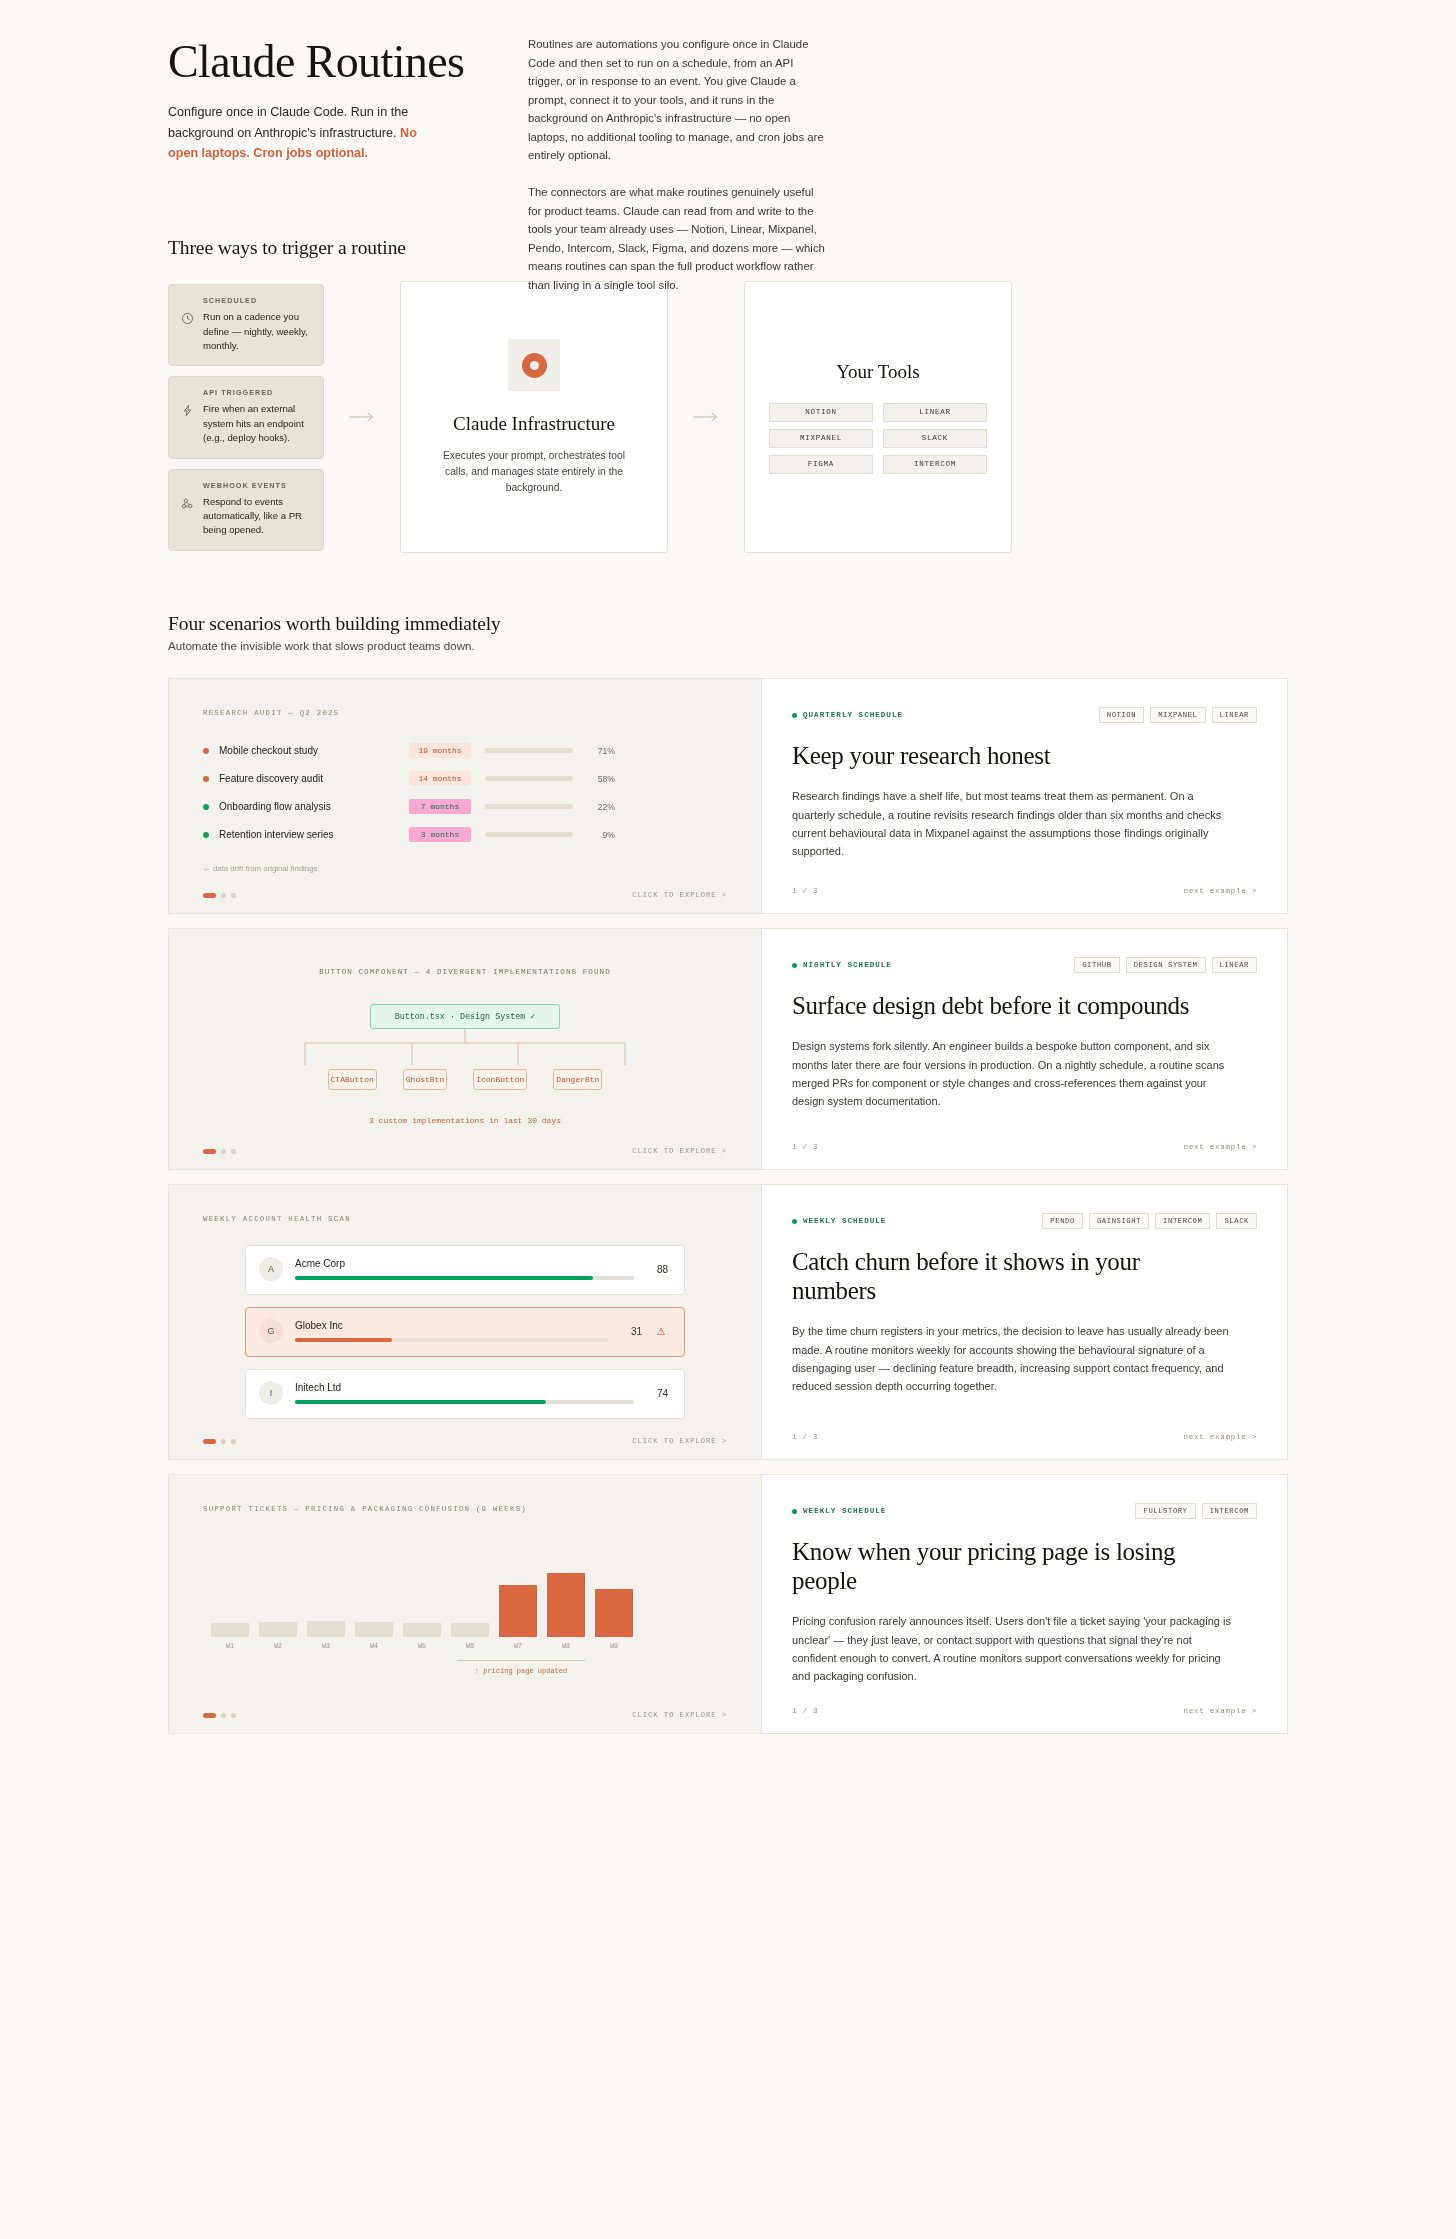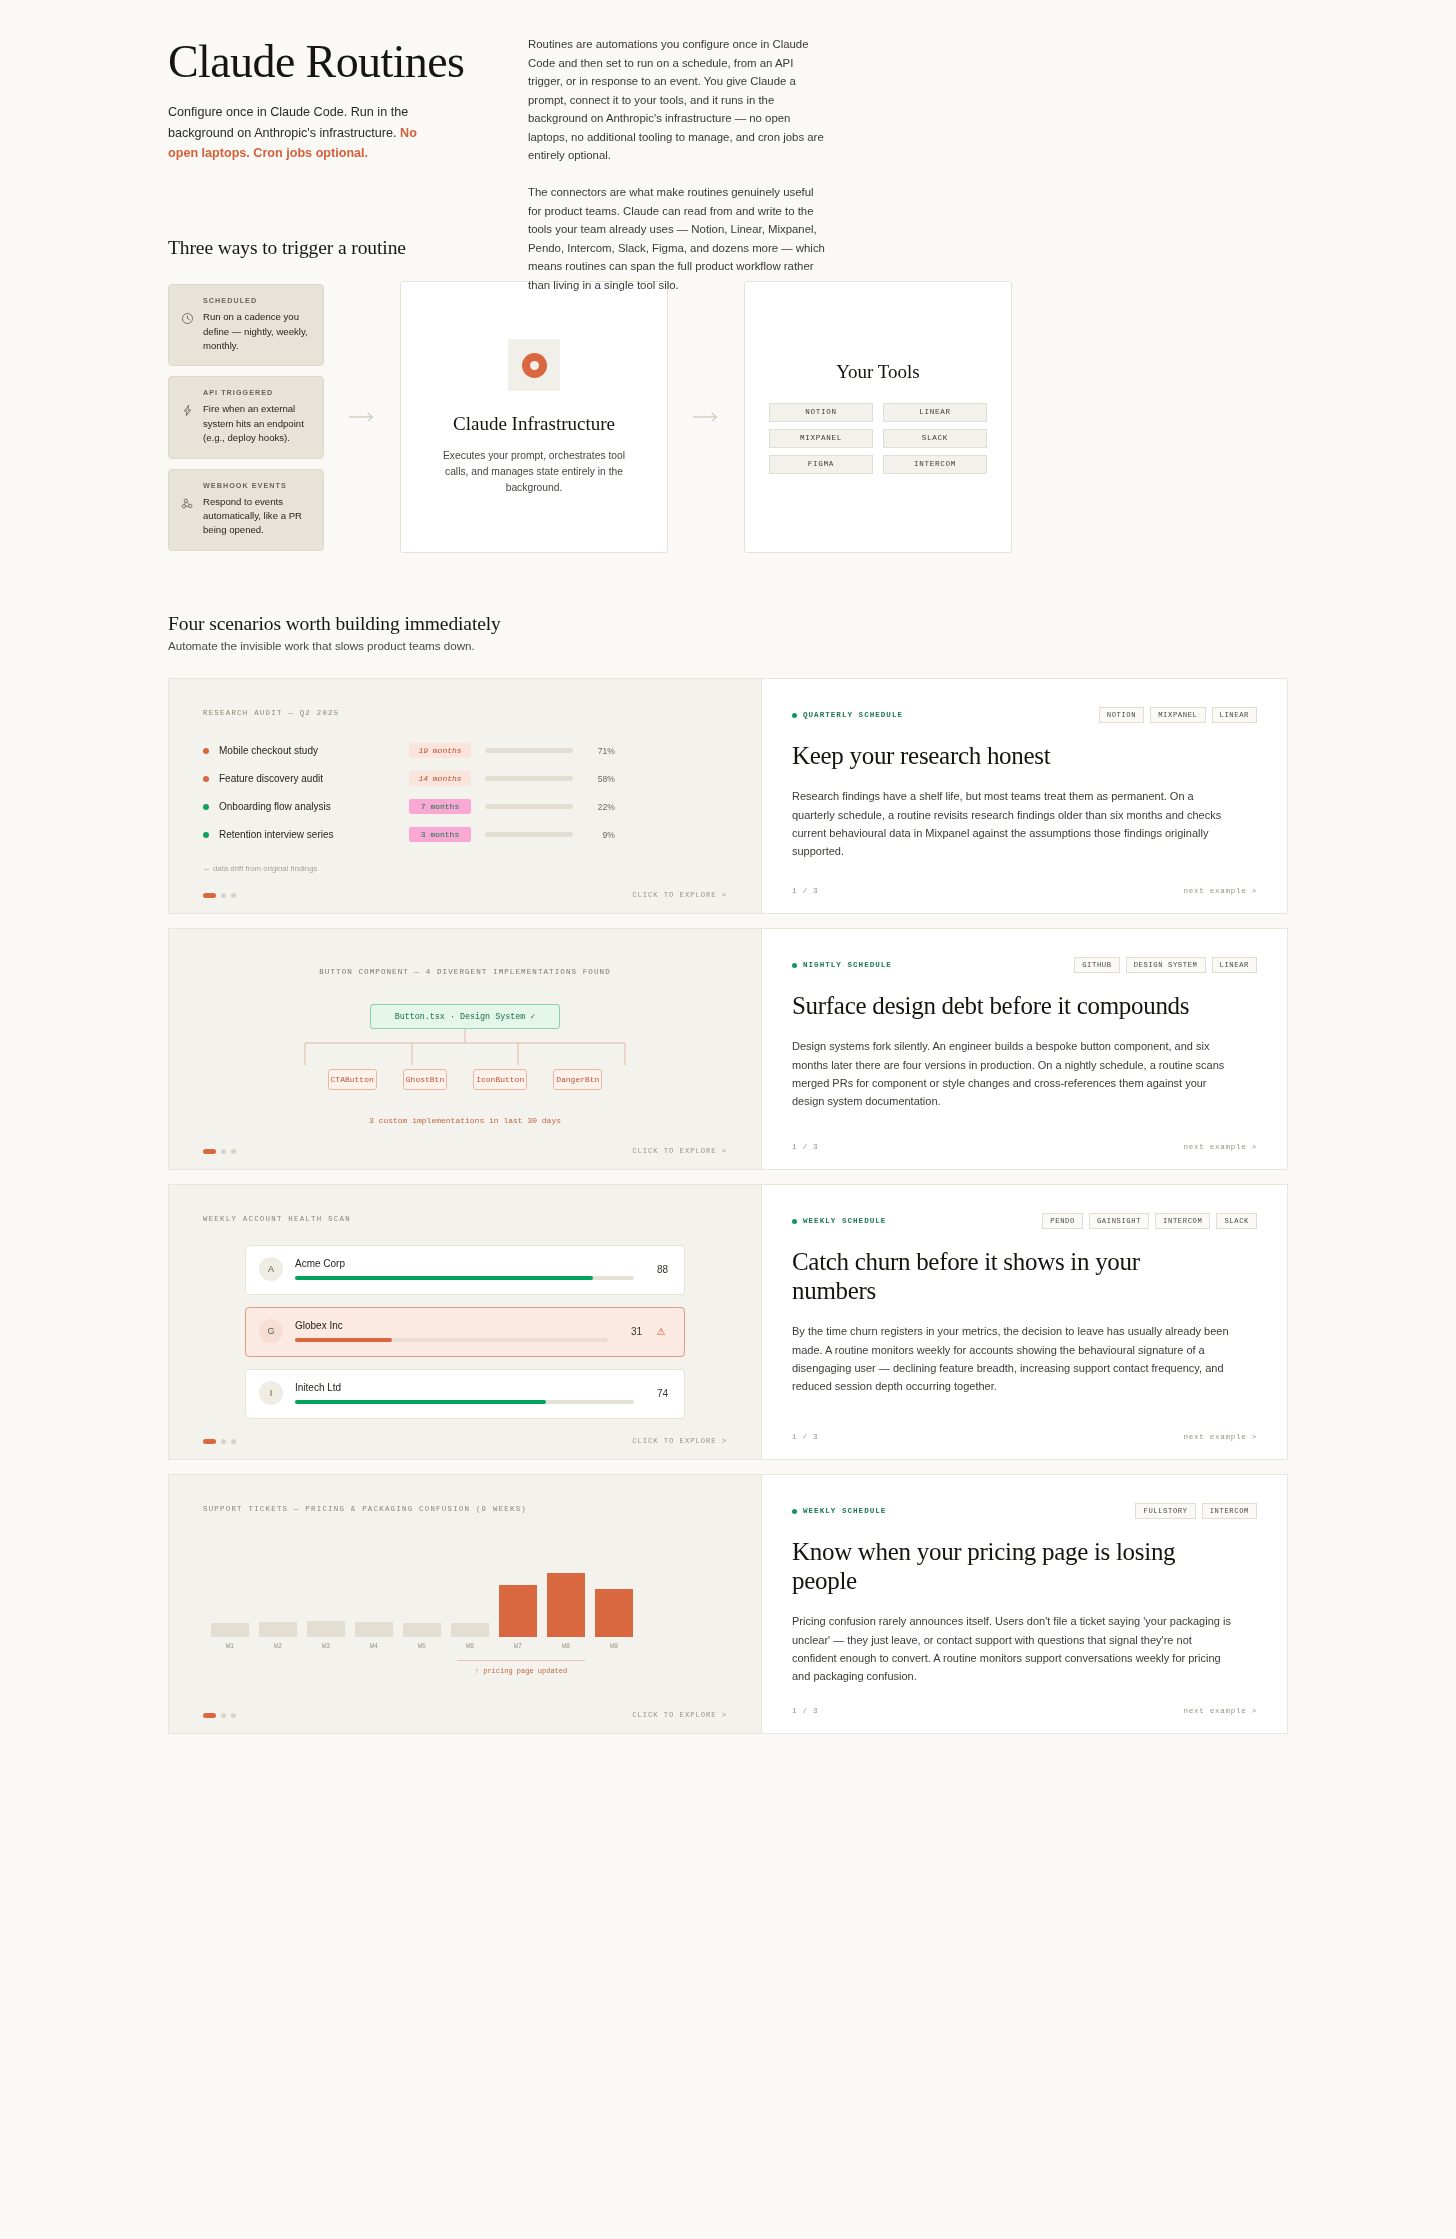--- a/index.html
+++ b/index.html
@@ -252,21 +252,21 @@
   .rdot { width: 6px; height: 6px; border-radius: 50%; margin-right: 10px; flex: 0 0 6px; }
   .rname { font-size: 10px; color: #26251f; width: 190px; }
   .rpill {
     font-family: "Liberation Mono", monospace;
     font-size: 8px;
     padding: 3px 8px;
     border-radius: 2px;
     width: 62px; text-align: center;
     margin-right: 14px;
   }
-  .rpill.warm { background: #fae4dc; color: #b9512e; font-style: italic; }
+  .rpill.warm { background: #fae4dc; color: #b9512e; }
   .rpill.cool { background: #f9a8d4; color: #18764b; }
   .rtrack { width: 88px; height: 5px; border-radius: 3px; background: #e3ded2; position: relative; margin-right: 14px; }
   .rfill { height: 5px; border-radius: 3px; }
   .rpct { font-size: 8.6px; color: #6e6a5e; width: 28px; text-align: right; }
   .rnote { margin-top: 22px; font-size: 7.8px; color: #a8a294; }
 
   
   .tree-wrap { flex: 1; display: flex; flex-direction: column; align-items: center; justify-content: center; margin-top: 4px; }
   .tree-caption {
     font-family: "Liberation Mono", monospace;

